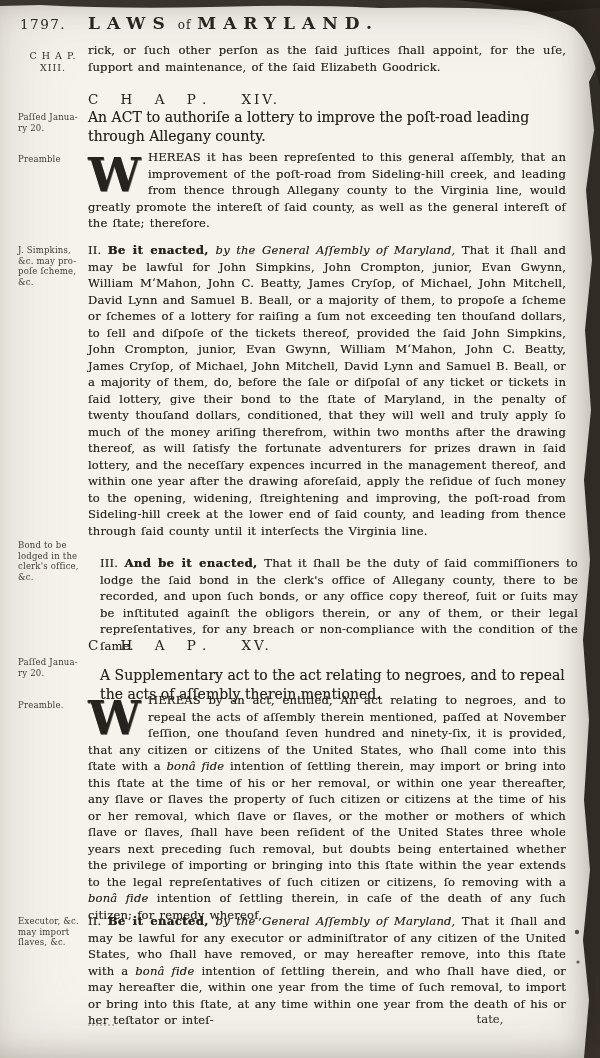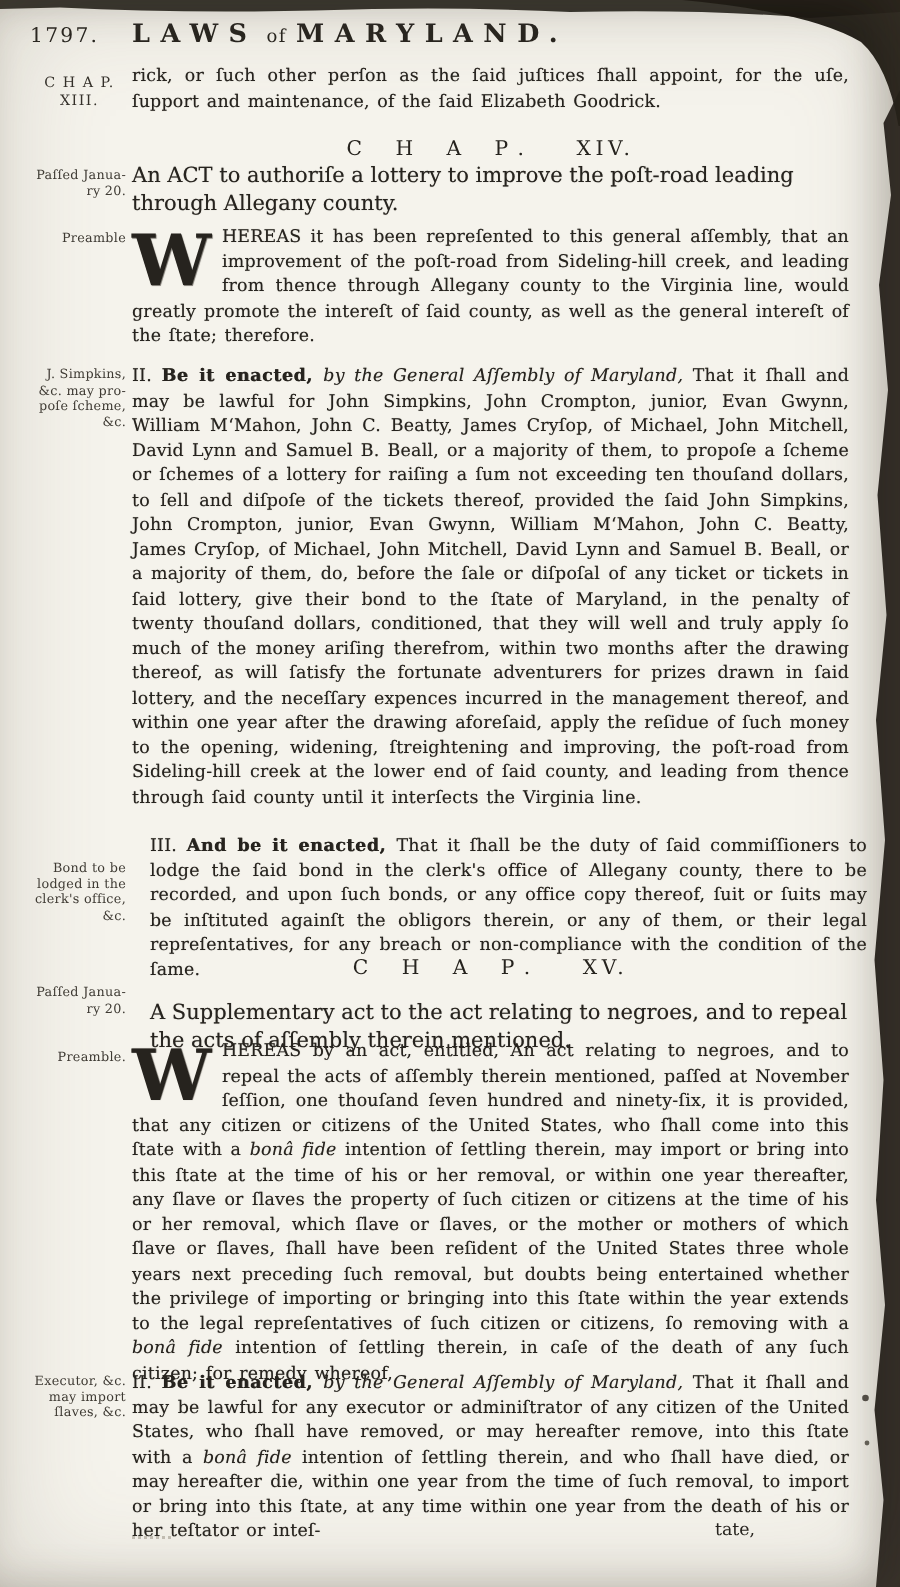--- a/index.html
+++ b/index.html
@@ -13,28 +13,28 @@
     box-shadow:inset 0 0 70px rgba(110,100,80,0.22), inset -14px 0 28px rgba(60,52,40,0.28);}
   .edge-svg{position:absolute;inset:0;z-index:4;pointer-events:none;}
   .abs{position:absolute;}
   
   .year{left:20px;top:16px;font-size:13.5px;letter-spacing:1.5px;}
   .main-title{left:88px;top:13px;width:478px;white-space:nowrap;}
   .main-title .big{font-size:17px;letter-spacing:7px;font-weight:bold;}
   .main-title .small{font-size:12px;letter-spacing:1px;font-weight:normal;padding:0 6px;}
   
   .mnote{left:18px;width:66px;font-size:8.5px;line-height:10.5px;color:#3e3a33;
-    white-space:pre-line;letter-spacing:0.2px;text-align:right;}
+    white-space:pre-line;letter-spacing:0.2px;}
   .mchap{left:22px;width:62px;font-size:9.5px;line-height:12px;text-align:center;
     letter-spacing:1px;color:#34302a;white-space:pre-line;}
   
   .body{left:88px;width:478px;font-size:11.6px;line-height:16.5px;
     text-align:justify;letter-spacing:0.15px;word-spacing:1.2px;
     text-shadow:0 0 0.5px rgba(45,40,33,0.5);}
-  .chap-head{left:88px;width:478px;text-align:center;font-size:13.5px;white-space:nowrap;}
+  .chap-head{left:88px;width:478px;font-size:13.5px;white-space:nowrap;}
   .chap-head .cl{letter-spacing:9px;}
   .chap-head .cn{letter-spacing:3px;margin-left:26px;}
   .act-title{left:88px;width:478px;text-align:left;font-size:14px;line-height:19px;
     text-shadow:0 0 0.5px rgba(45,40,33,0.5);}
   .dropcap{float:left;font-size:47px;line-height:47px;font-weight:bold;
     margin:2px 7px 0 0;text-shadow:0.5px 0.5px 0.5px rgba(45,40,33,0.6);}
   .gothic{font-weight:bold;letter-spacing:0.4px;text-shadow:0.4px 0 0 rgba(30,26,20,0.8);}
   .ital{font-style:italic;}
   .catchword{font-size:11.6px;text-align:center;}
   .smudge{left:88px;top:1020px;width:26px;height:4px;color:#b9b4a8;
@@ -67,21 +67,21 @@
   </p>
 
   <div class="abs mnote" style="top:245px">J. Simpkins,
 &amp;c. may pro-
 poſe ſcheme,
 &amp;c.</div>
   <p class="abs body" style="top:242px;margin:0">
     <span>II. </span><span class="gothic">Be it enacted, </span><span class="ital">by the General Aſſembly of Maryland, </span><span>That it ſhall and may be lawful for John Simpkins, John Crompton, junior, Evan Gwynn, William M‘Mahon, John C. Beatty, James Cryſop, of Michael, John Mitchell, David Lynn and Samuel B. Beall, or a majority of them, to propoſe a ſcheme or ſchemes of a lottery for raiſing a ſum not exceeding ten thouſand dollars, to ſell and diſpoſe of the tickets thereof, provided the ſaid John Simpkins, John Crompton, junior, Evan Gwynn, William M‘Mahon, John C. Beatty, James Cryſop, of Michael, John Mitchell, David Lynn and Samuel B. Beall, or a majority of them, do, before the ſale or diſpoſal of any ticket or tickets in ſaid lottery, give their bond to the ſtate of Maryland, in the penalty of twenty thouſand dollars, conditioned, that they will well and truly apply ſo much of the money ariſing therefrom, within two months after the drawing thereof, as will ſatisfy the fortunate adventurers for prizes drawn in ſaid lottery, and the neceſſary expences incurred in the management thereof, and within one year after the drawing aforeſaid, apply the reſidue of ſuch money to the opening, widening, ſtreightening and improving, the poſt-road from Sideling-hill creek at the lower end of ſaid county, and leading from thence through ſaid county until it interſects the Virginia line.</span>
   </p>
 
-  <div class="abs mnote" style="top:574px">Bond to be
+  <div class="abs mnote" style="top:540px">Bond to be
 lodged in the
 clerk's office,
 &amp;c.</div>
   <p class="abs body" style="top:543px;margin:12px">
     <span>III. </span><span class="gothic">And be it enacted, </span><span>That it ſhall be the duty of ſaid commiſſioners to lodge the ſaid bond in the clerk's office of Allegany county, there to be recorded, and upon ſuch bonds, or any office copy thereof, ſuit or ſuits may be inſtituted againſt the obligors therein, or any of them, or their legal repreſentatives, for any breach or non-compliance with the condition of the ſame.</span>
   </p>
 
   <div class="abs chap-head" style="top:637px">
     <span class="cl">C H A P.</span><span class="cn">XV.</span>
   </div>

